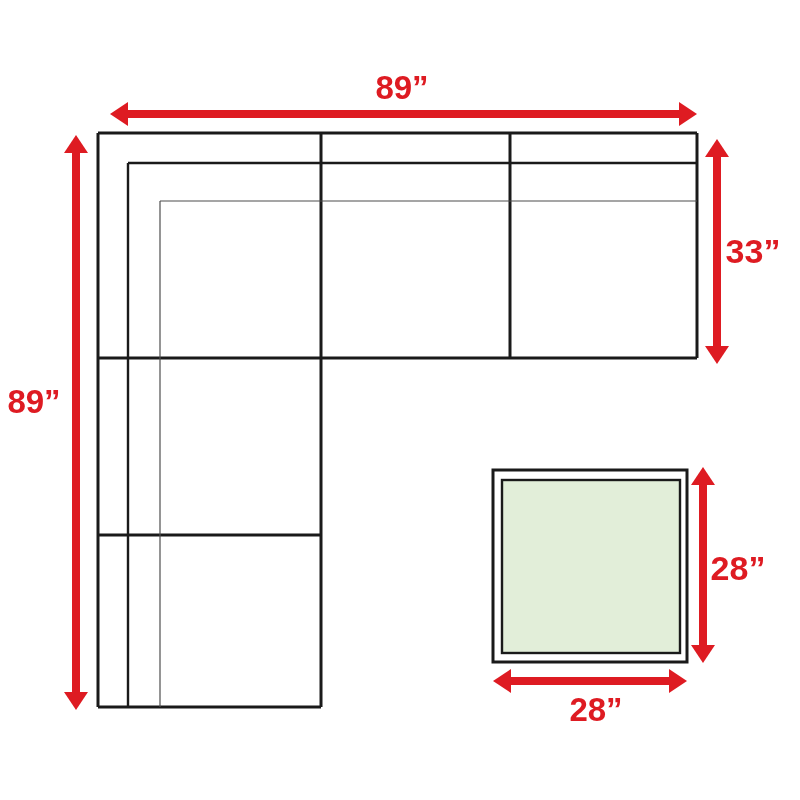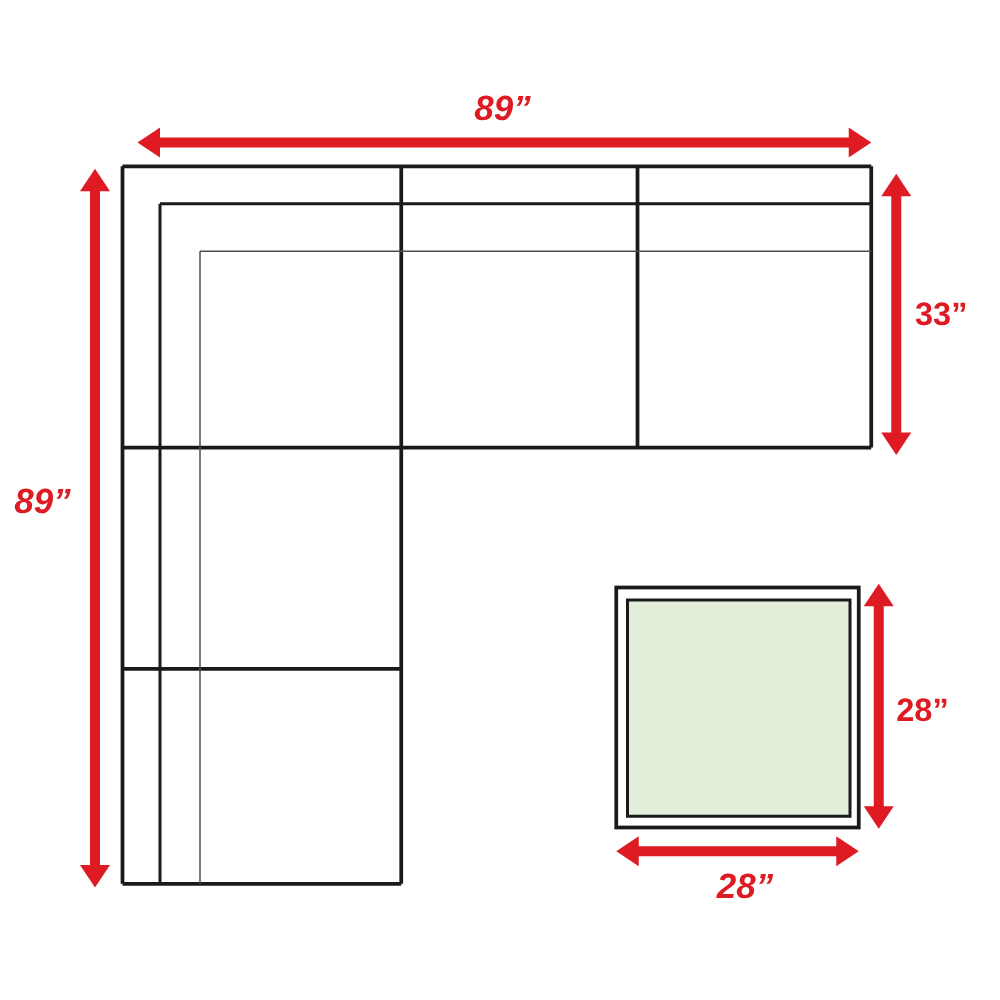--- a/index.html
+++ b/index.html
@@ -26,22 +26,22 @@
   .table-outer { fill: var(--background, #ffffff); stroke: var(--line-color, #1a1a1a); stroke-width: 3; }
   .table-inner { fill: var(--table-fill, #e2eed9); stroke: var(--line-color, #1a1a1a); stroke-width: 2.4; }
   .dim-label {
     position: absolute;
     transform: translate(-50%, -50%);
     font-weight: bold;
     color: var(--accent-red, #de1b22);
     white-space: nowrap;
     line-height: 1;
   }
-  .lbl-lg { font-size: 28px; font-style: italic; }
-  .lbl-md { font-size: 26px; }
+  .lbl-lg { font-size: 33px; }
+  .lbl-md { font-size: 34px; }
 </style>
 </head>
 <body>
 
 <div id="canvas">
 
   <svg width="800" height="800" viewBox="0 0 800 800">
 
     <g>
 

